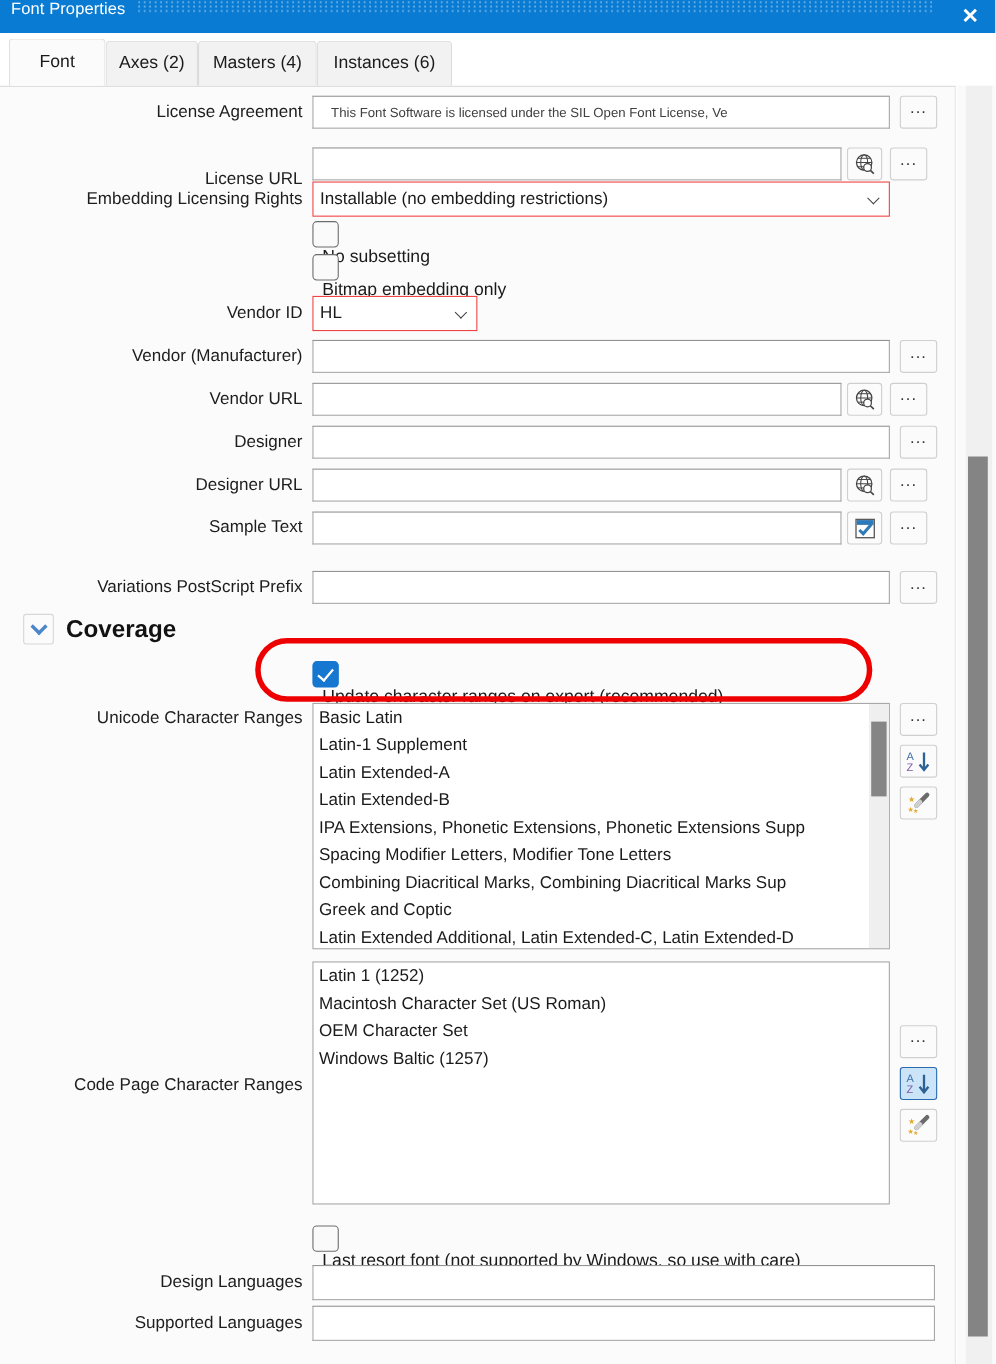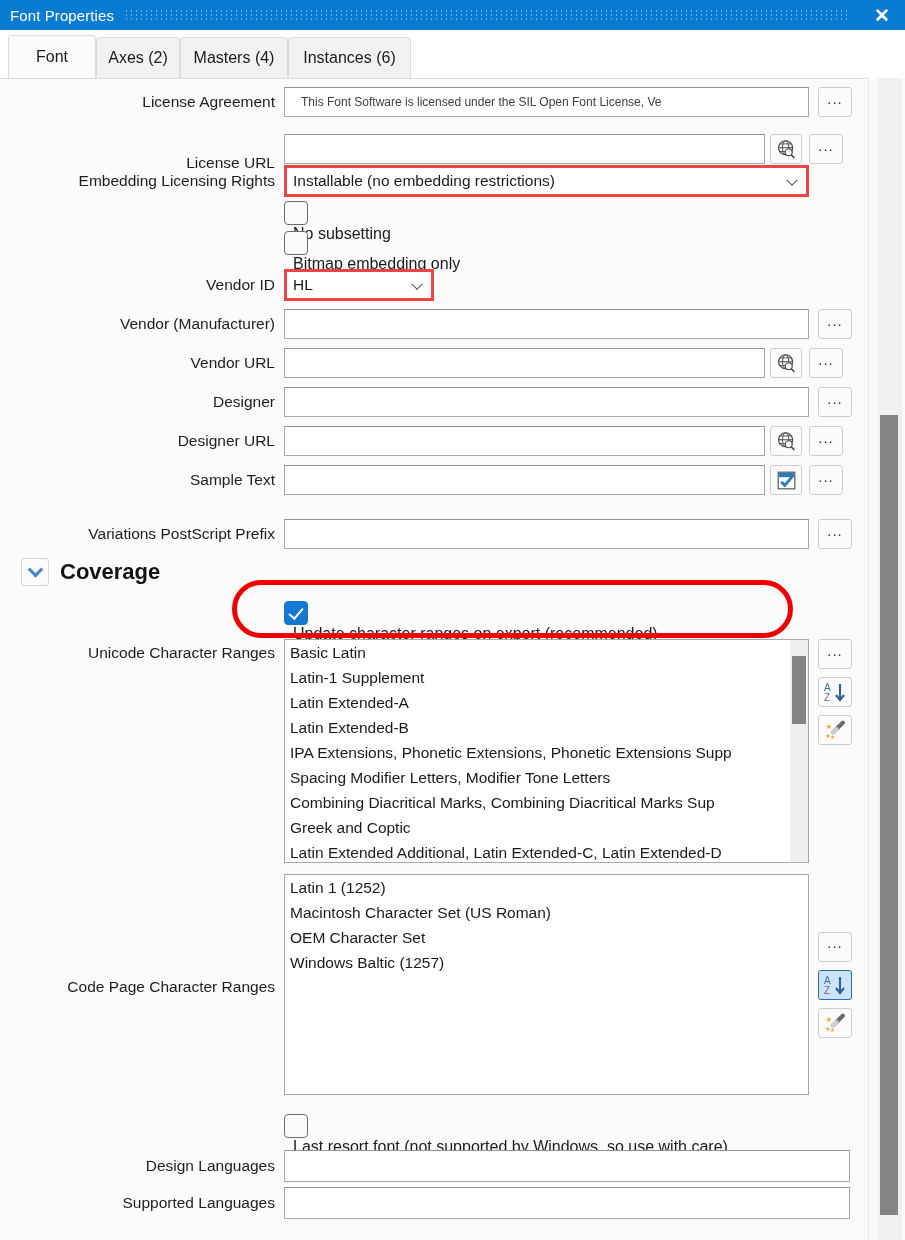--- a/index.html
+++ b/index.html
@@ -18,21 +18,20 @@
     background: #fafafa;
   }
 
   
   .titlebar {
     position: absolute;
     top: 0; left: 0;
     width: 905px; height: 30px;
     background: #0a7bd3;
     display: flex;
-    align-items: center;
   }
   .titlebar-text {
     color: #ffffff;
     font-size: 15px;
     padding-left: 10px;
     letter-spacing: 0.1px;
     white-space: nowrap;
   }
   .titlebar-grip {
     flex: 1;
@@ -117,21 +116,21 @@
     padding: 0 16px;
     display: flex;
     align-items: center;
     height: 30px;
     overflow: hidden;
     white-space: nowrap;
   }
 
   .combo {
     background: #ffffff;
-    border: 3px solid #ef4444;
+    border: 1px solid #ef4444;
     height: 32px;
     display: flex;
     align-items: center;
     font-size: 15.5px;
     color: #1a1a1a;
     padding: 0 6px;
     position: relative;
   }
   .combo .chev {
     position: absolute;

